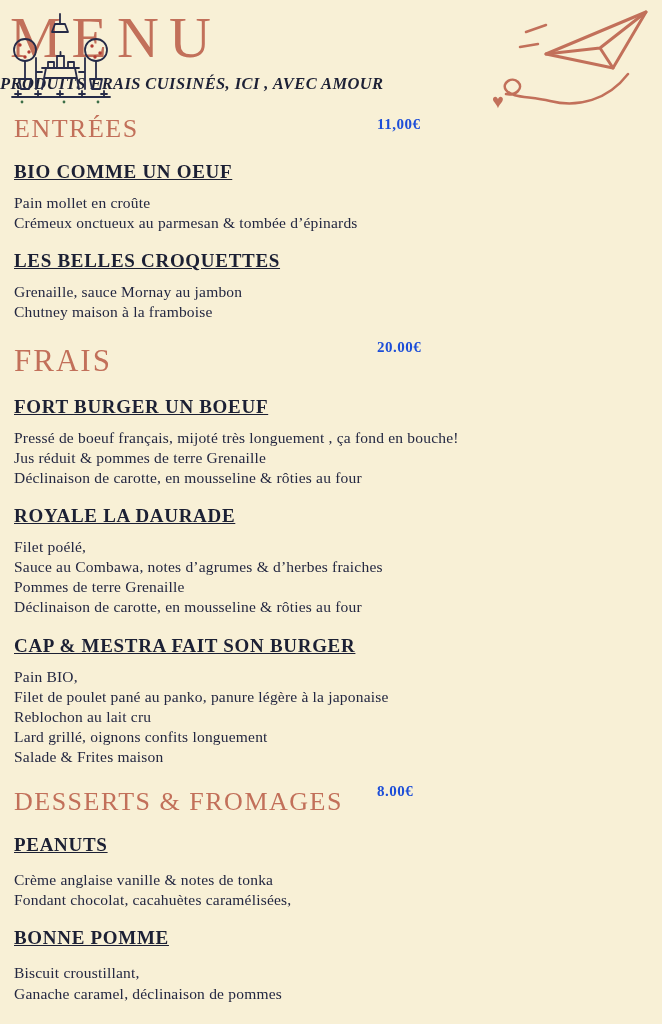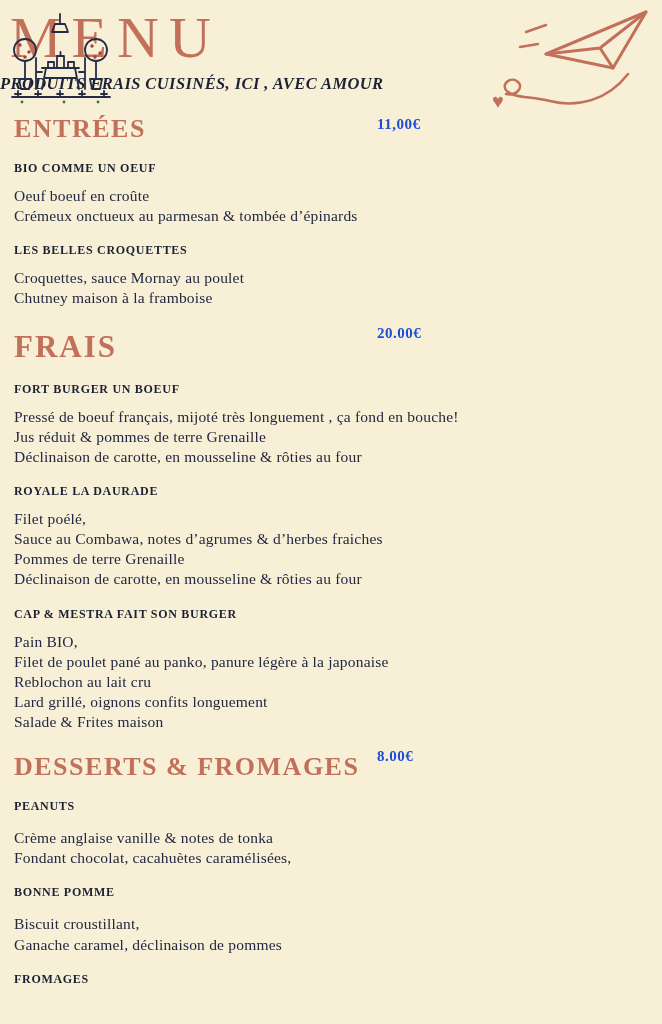--- a/index.html
+++ b/index.html
@@ -17,31 +17,31 @@
   .menu-subtitle {
     margin: 3px 0 0; font-size: 16.5px; font-style: italic; font-weight: 700;
     letter-spacing: 0.4px; color: #1d2136;
   }
   .cafe-illustration { position: absolute; left: 8px; top: 12px; width: 106px; height: 94px; }
   .plane-illustration { position: absolute; right: 2px; top: 2px; width: 272px; height: 116px; }
   .sections { padding: 6px 20px 0 14px; }
   .section { position: relative; padding-top: 14px; }
   .section + .section { padding-top: 20px; }
   .section-title {
-    margin: 0; font-size: 26px; font-weight: 700; letter-spacing: 1.5px; color: #c2705a;
+    margin: 0; font-size: 26px; font-weight: 400; letter-spacing: 1.5px; color: #c2705a;
   }
   .section:nth-of-type(2) .section-title { font-size: 31px; letter-spacing: 2px; }
   .section-price {
     position: absolute; left: 363px; top: 16px; font-size: 15px; font-weight: 600;
     color: #1d4ed8; letter-spacing: 0.5px;
   }
   .menu-item { margin-top: 17px; }
   .item-title {
-    margin: 0 0 10px; font-size: 12px; font-weight: 700;
-    letter-spacing: 0.7px; color: #1c2034;
+    margin: 0 0 10px; font-size: 19px; font-weight: 700;
+    letter-spacing: 0.7px; color: #1c2034; text-decoration: underline;
   }
   .section:nth-of-type(3) .item-title { margin-bottom: 14px; }
   .line {
     margin: 0; font-size: 15.5px; line-height: 1.3;
     color: #232741; letter-spacing: 0.2px;
   }
 </style>
 </head>
 <body>
 
@@ -93,29 +93,29 @@
   </div>
 
   <div class="sections">
   <section class="section">
     <h2 class="section-title">ENTRÉES</h2>
     <span class="section-price">11,00€</span>
     <div class="section-items">
   <div class="menu-item">
     <h3 class="item-title">BIO COMME UN OEUF</h3>
     <div class="item-lines">
-              <p class="line">Oeuf boeuf en croûte</p>
+              <p class="line">Pain mollet en croûte</p>
               <p class="line">Crémeux onctueux au parmesan &amp; tombée d’épinards</p>
             </div>
   </div>
 
   <div class="menu-item">
     <h3 class="item-title">LES BELLES CROQUETTES</h3>
     <div class="item-lines">
-              <p class="line">Croquettes, sauce Mornay au poulet</p>
+              <p class="line">Grenaille, sauce Mornay au jambon</p>
               <p class="line">Chutney maison à la framboise</p>
             </div>
   </div>
 </div>
   </section>
 
   <section class="section">
     <h2 class="section-title">FRAIS</h2>
     <span class="section-price">20.00€</span>
     <div class="section-items">

